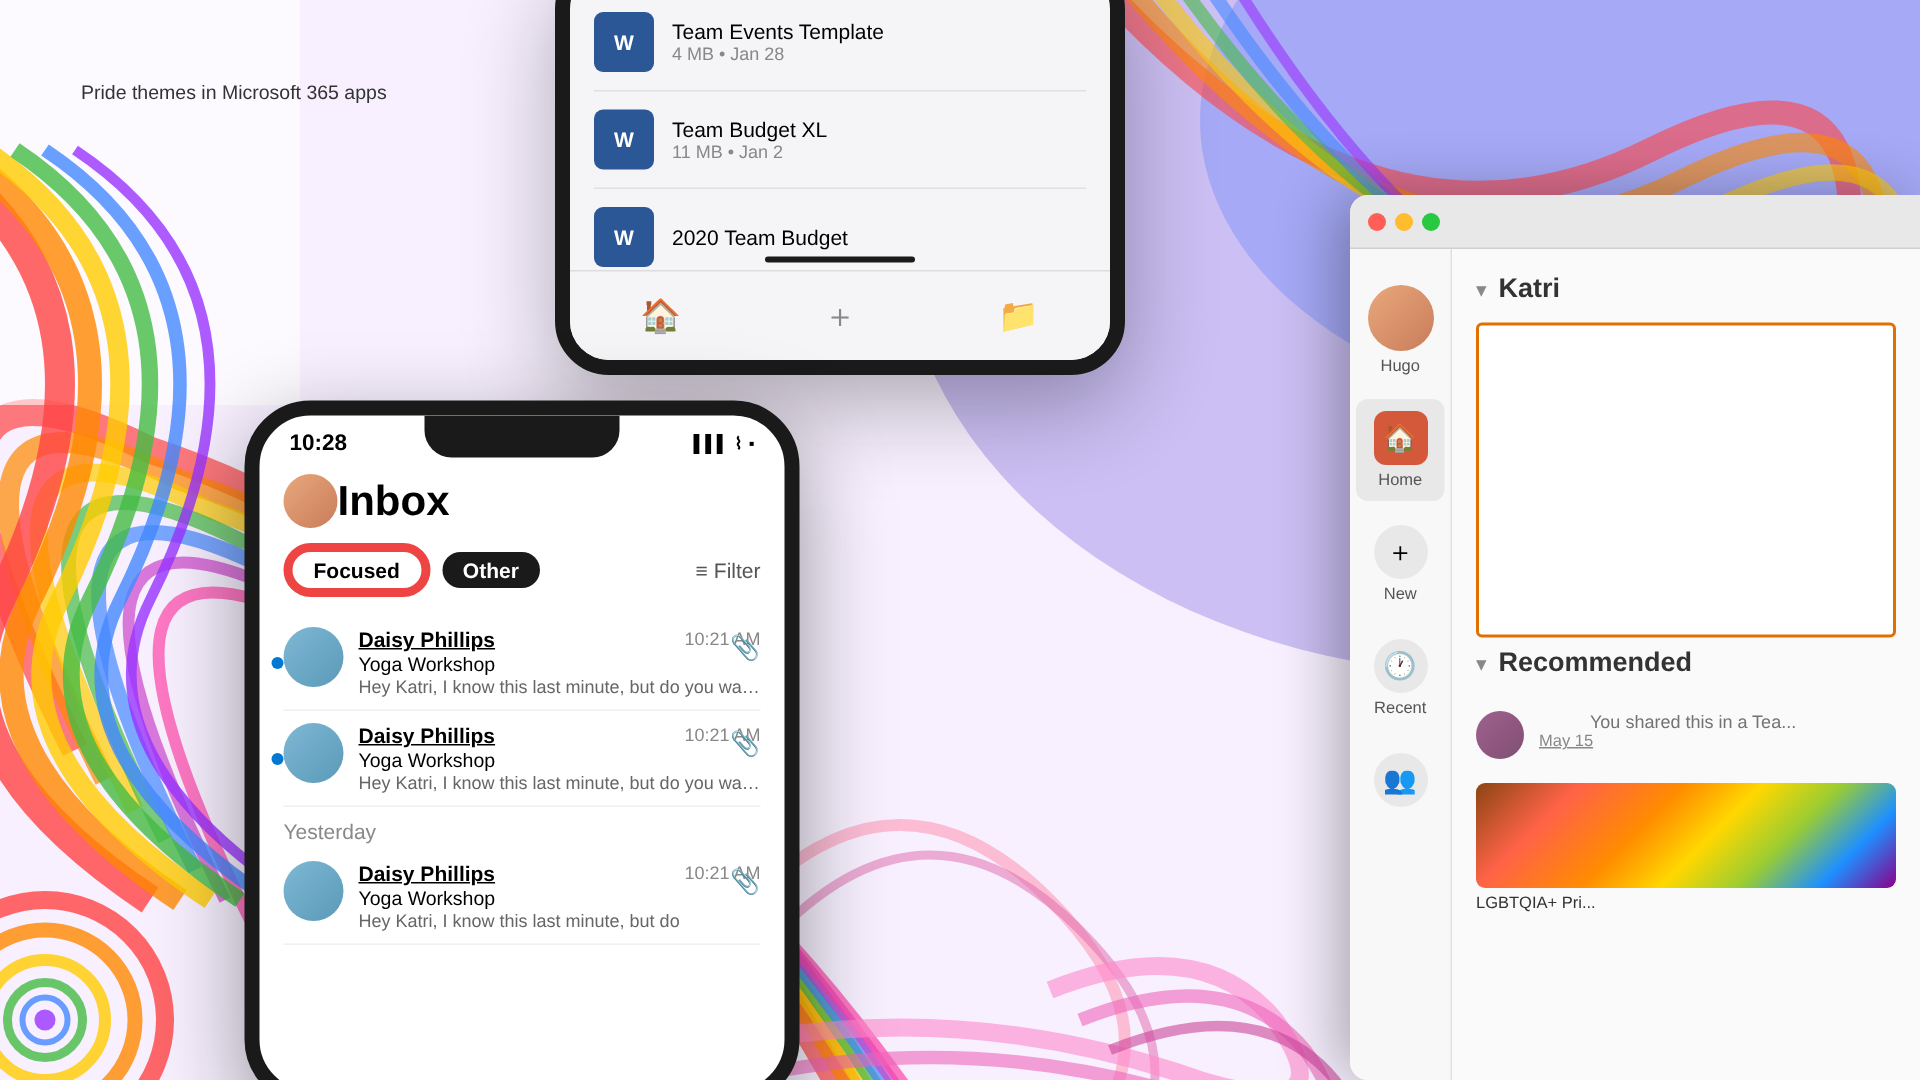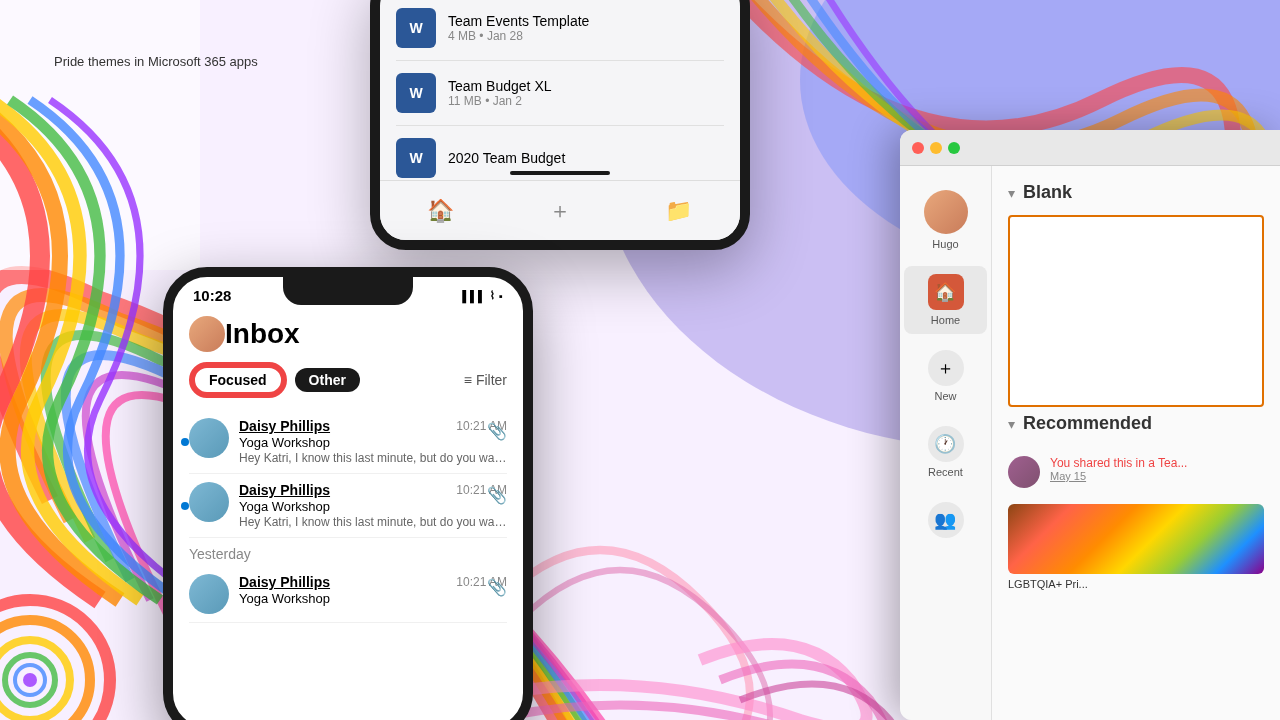--- a/index.html
+++ b/index.html
@@ -234,21 +234,21 @@
       border-radius: 50%;
     }
     .mac-btn.red { background: #ff5f57; }
     .mac-btn.yellow { background: #febc2e; }
     .mac-btn.green { background: #28c840; }
     .mac-body {
       display: flex;
       height: calc(100% - 36px);
     }
     .mac-sidebar {
-      width: 92px;
+      width: 68px;
       background: #f8f8f8;
       display: flex;
       flex-direction: column;
       align-items: center;
       padding: 16px 0;
       gap: 8px;
       border-right: 1px solid #e0e0e0;
     }
     .sidebar-nav-item {
       display: flex;
@@ -313,21 +313,21 @@
       gap: 10px;
       align-items: flex-start;
       padding: 10px 0;
     }
     .recommended-avatar {
       width: 32px; height: 32px;
       border-radius: 50%;
       background: linear-gradient(135deg, #a06090, #805070);
       flex-shrink: 0;
     }
-    .recommended-text { font-size: 12px; color: #ef4444; }
+    .recommended-text { font-size: 12px; color: #737373; margin-left: 34px; }
     .recommended-date { font-size: 11px; color: #888; text-decoration: underline; }
     .lgbtq-thumbnail {
       width: 100%;
       height: 70px;
       background: linear-gradient(135deg, #8B4513 0%, #FF6347 20%, #FF8C00 40%, #FFD700 55%, #9ACD32 70%, #1E90FF 85%, #8B008B 100%);
       border-radius: 6px;
       margin-top: 6px;
     }
     .lgbtq-label {
       font-size: 11px;
@@ -487,20 +487,21 @@
     <div class="email-item">
       <div style="position:relative">
         <div class="email-avatar"></div>
       </div>
       <div class="email-body">
         <div class="email-top">
           <span class="email-sender">Daisy Phillips</span>
           <span class="email-time">10:21 AM</span>
         </div>
         <div class="email-subject">Yoga Workshop</div>
+        <div class="email-preview">Hey Katri, I know this last minute, but do</div>
       </div>
       <span class="email-attachment">📎</span>
     </div>
   </div>
 </div>
 
 <div class="mac-window">
   <div class="mac-titlebar">
     <div class="mac-btn red"></div>
     <div class="mac-btn yellow"></div>
@@ -527,21 +528,21 @@
       </div>
       <div class="sidebar-nav-item">
         <div class="sidebar-icon-circle">👥</div>
       </div>
     </div>
 
     <div class="mac-main">
 
       <div class="section-header">
         <span class="section-chevron">▾</span>
-        <span class="section-title">Blank</span>
+        <span class="section-title">Katri</span>
       </div>
       <div class="blank-presentation"></div>
 
       <div class="section-header">
         <span class="section-chevron">▾</span>
         <span class="section-title">Recommended</span>
       </div>
       <div class="recommended-item">
         <div class="recommended-avatar"></div>
         <div>

